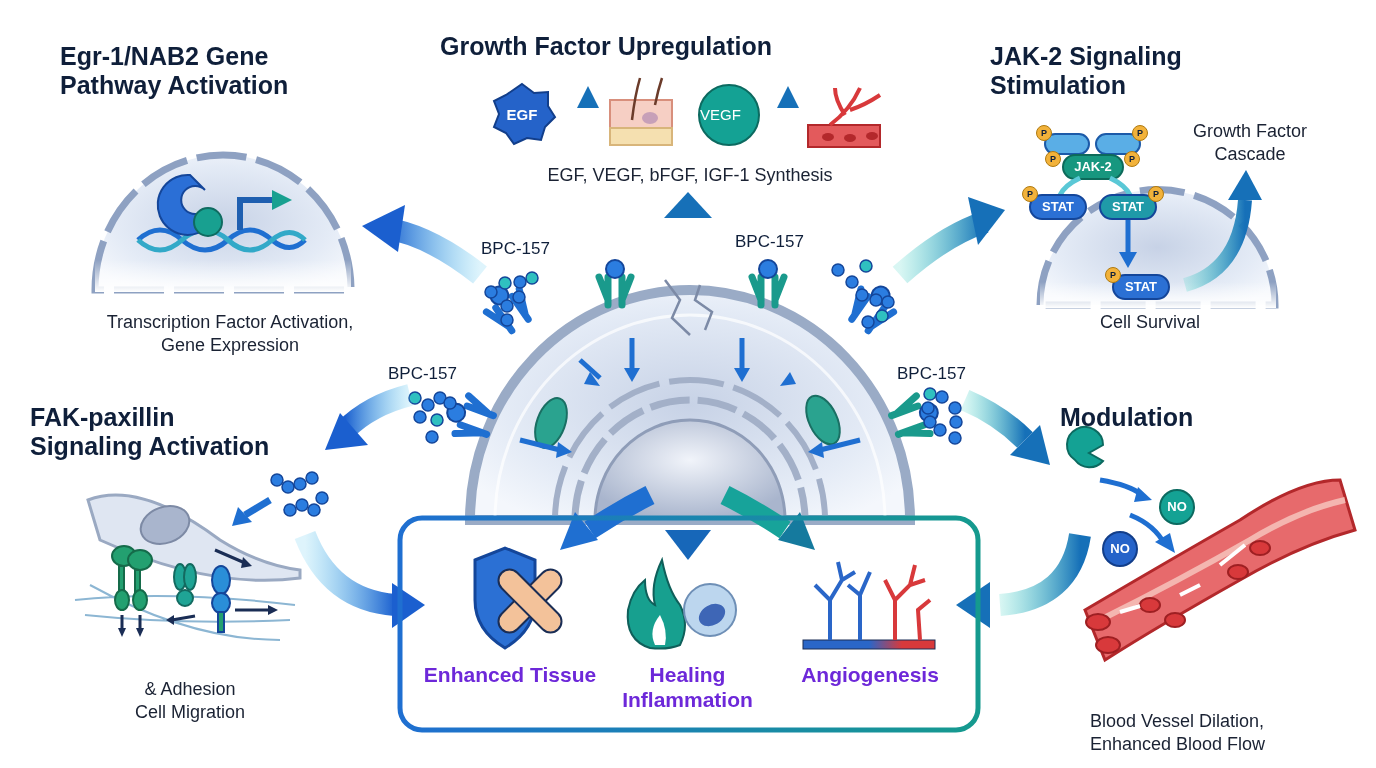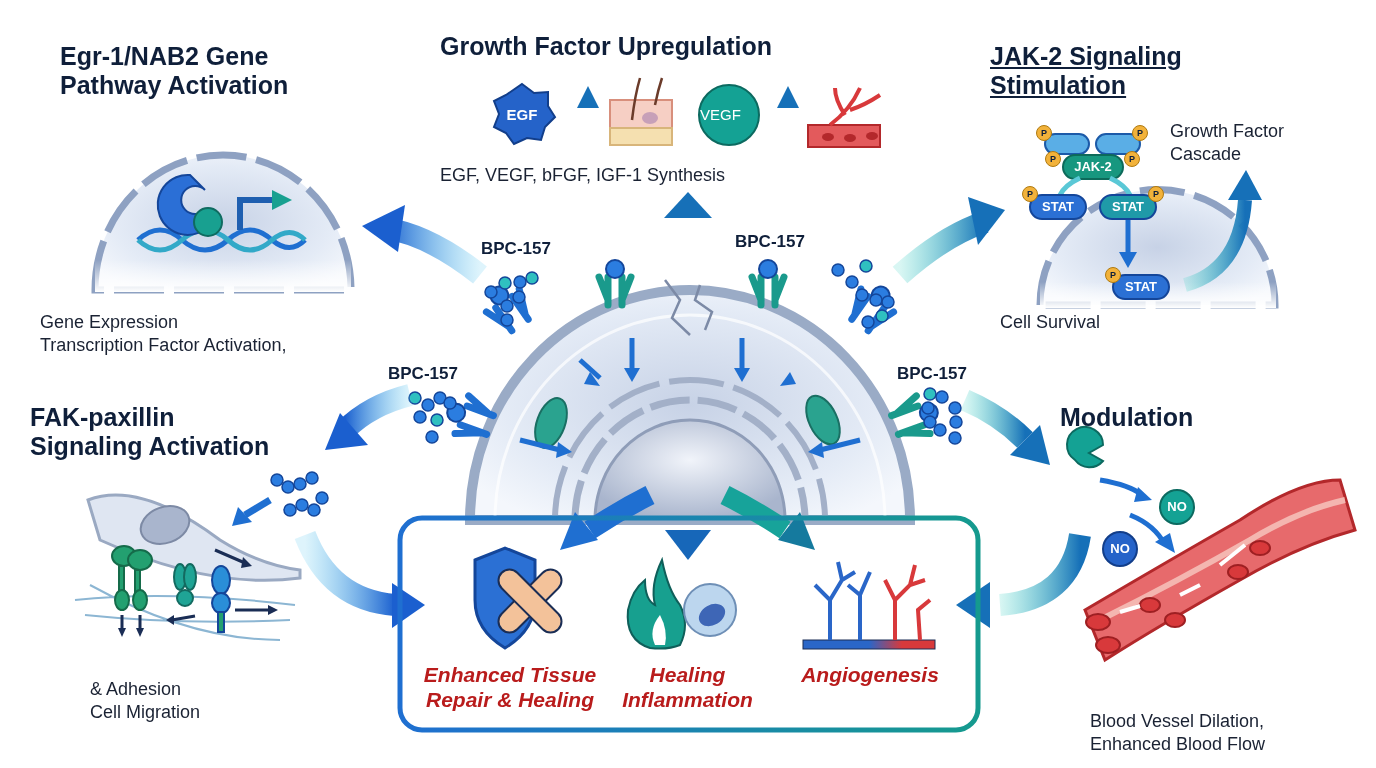--- a/index.html
+++ b/index.html
@@ -1,22 +1,22 @@
 <!DOCTYPE html>
 <html><head>
 <meta charset="utf-8">
 <style>
   html, body { margin:0; padding:0; }
   body { width:1376px; height:768px; background:#ffffff; position:relative; overflow:hidden;
          font-family:"Liberation Sans", "DejaVu Sans", sans-serif; color:#0f1f3a; }
   .abs { position:absolute; }
   .title { font-weight:700; font-size:25px; line-height:29px; text-align:left; color:#0f1f3a; }
-  .caption { font-size:18px; line-height:23px; color:#1a2233; }
-  .bpc { font-weight:700; font-size:17px; color:#0f1f3a; }
-  .outcome-label { font-weight:700; font-size:21px; line-height:25px; text-align:center; color:#b91c1c;font-style:italic; }
+  .caption { font-size:18px; line-height:23px; text-align:center; color:#1a2233; }
+  .bpc { font-weight:400; font-size:17px; color:#0f1f3a; }
+  .outcome-label { font-weight:700; font-size:21px; line-height:25px; text-align:center; color:#6d28d9; }
   svg { position:absolute; left:0; top:0; }
 </style>
 </head>
 <body>
 
 <svg width="1376" height="768" viewBox="0 0 1376 768">
   <defs>
     <linearGradient id="gBlue" x1="0" y1="0" x2="1" y2="0">
       <stop offset="0" stop-color="#5ac8f0" stop-opacity="0.2"></stop>
       <stop offset="1" stop-color="#1b5fcf"></stop>
@@ -314,30 +314,30 @@
       <path d="M895,640 L895,600 L885,580 M895,600 L910,585 L915,565 M910,585 L925,580 M920,640 L918,610 L930,600" stroke="#d8393b" stroke-width="4" fill="none"></path>
     </g>
   </g>
 </svg>
 
 <div class="abs title" style="left:60px;top:42px;width:340px;">
   <div>Egr-1/NAB2 Gene</div>
   <div>Pathway Activation</div>
 </div>
 <div class="abs caption" style="left:40px;top:311px;width:380px;">
+  <div>Transcription Factor Activation,</div>
   <div>Gene Expression</div>
-  <div>Transcription Factor Activation,</div>
 </div>
 
 <div class="abs title" style="left:440px;top:32px;width:500px;">Growth Factor Upregulation</div>
 <div class="abs" style="left:505px;top:106px;width:34px;text-align:center;color:#fff;font-weight:700;font-size:15px;">EGF</div>
 <div class="abs" style="left:700px;top:106px;width:58px;text-align:left;color:#fff;font-weight:400;font-size:15px;">VEGF</div>
 <div class="abs caption" style="left:440px;top:164px;width:500px;">EGF, VEGF, bFGF, IGF-1 Synthesis</div>
 
-<div class="abs title" style="left:990px;top:42px;width:320px;text-decoration:underline;">
+<div class="abs title" style="left:990px;top:42px;width:320px;">
   <div>JAK-2 Signaling</div>
   <div>Stimulation</div>
 </div>
 <div class="abs" style="left:1063px;top:159px;width:60px;text-align:center;color:#fff;font-weight:700;font-size:13px;">JAK-2</div>
 <div class="abs" style="left:1030px;top:199px;width:56px;text-align:center;color:#fff;font-weight:700;font-size:13px;">STAT</div>
 <div class="abs" style="left:1100px;top:199px;width:56px;text-align:center;color:#fff;font-weight:700;font-size:13px;">STAT</div>
 <div class="abs" style="left:1113px;top:279px;width:56px;text-align:center;color:#fff;font-weight:700;font-size:13px;">STAT</div>
 <div class="abs" style="left:1036px;top:122px;"><span style="display:inline-block;width:14px;height:14px;border-radius:50%;background:#f2b23a;border:1px solid #b07a10;font-size:9px;text-align:center;line-height:14px;font-weight:700;">P</span></div>
 <div class="abs" style="left:1132px;top:122px;"><span style="display:inline-block;width:14px;height:14px;border-radius:50%;background:#f2b23a;border:1px solid #b07a10;font-size:9px;text-align:center;line-height:14px;font-weight:700;">P</span></div>
 <div class="abs" style="left:1045px;top:148px;"><span style="display:inline-block;width:14px;height:14px;border-radius:50%;background:#f2b23a;border:1px solid #b07a10;font-size:9px;text-align:center;line-height:14px;font-weight:700;">P</span></div>
@@ -372,21 +372,20 @@
   <div>Enhanced Blood Flow</div>
 </div>
 
 <div class="abs bpc" style="left:481px;top:239px;">BPC-157</div>
 <div class="abs bpc" style="left:735px;top:232px;">BPC-157</div>
 <div class="abs bpc" style="left:388px;top:364px;">BPC-157</div>
 <div class="abs bpc" style="left:897px;top:364px;">BPC-157</div>
 
 <div class="abs outcome-label" style="left:410px;top:662px;width:200px;">
   <div>Enhanced Tissue</div>
-  <div>Repair &amp; Healing</div>
 </div>
 <div class="abs outcome-label" style="left:600px;top:662px;width:175px;">
   <div>Healing</div>
   <div>Inflammation</div>
 </div>
 <div class="abs outcome-label" style="left:780px;top:662px;width:180px;">
   <div>Angiogenesis</div>
 </div>
 
 </body></html>

